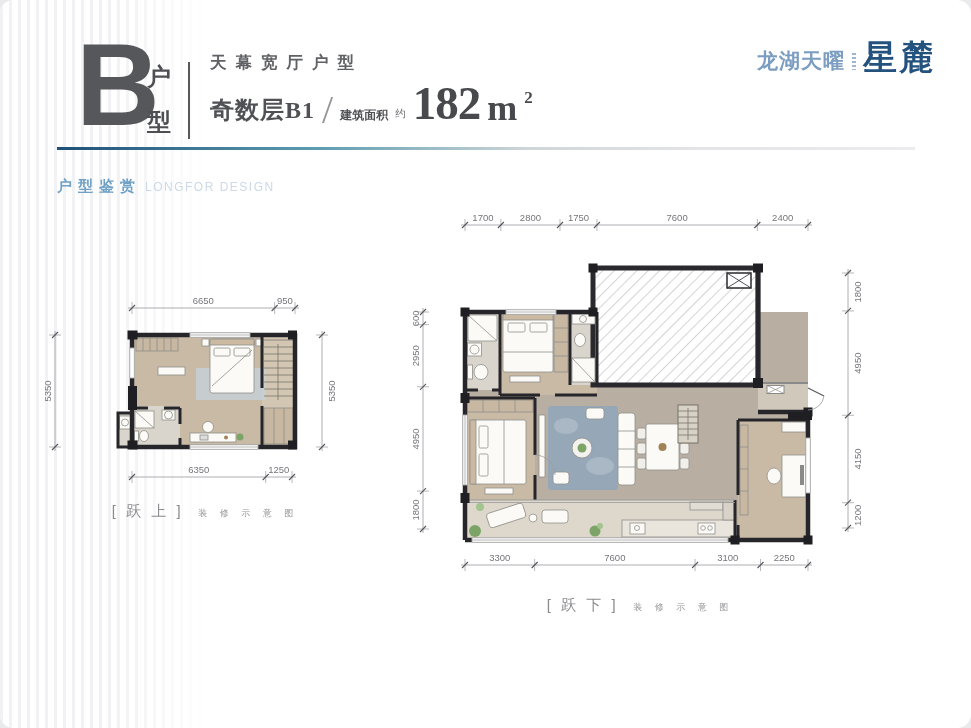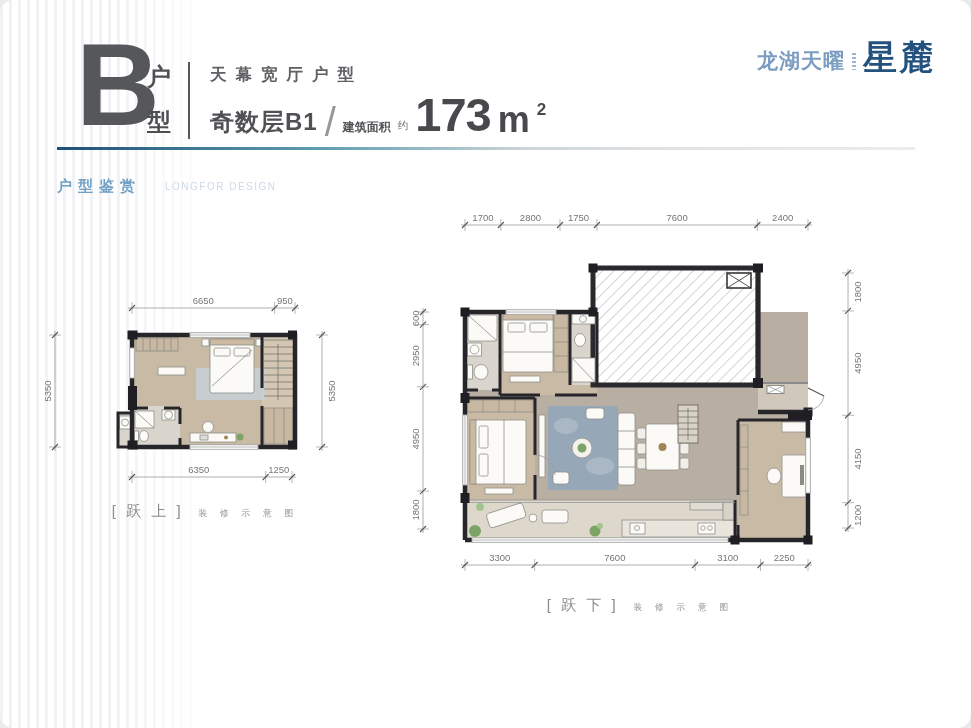--- a/index.html
+++ b/index.html
@@ -8,39 +8,39 @@
   .canvas{position:relative;width:971px;height:728px;background:#fff;border-radius:14px;overflow:hidden;margin:0 auto;}
   .stripes{position:absolute;left:0;top:0;bottom:0;width:210px;
     background:repeating-linear-gradient(90deg,#f2f2f4 0 3px,#ffffff 3px 9px);
     -webkit-mask-image:linear-gradient(to right,#000 55%,transparent 100%);
     mask-image:linear-gradient(to right,#000 55%,transparent 100%);}
   .abs{position:absolute;}
   
   .big-letter{left:76px;top:30px;font-size:116px;line-height:.95;font-weight:700;color:#56575b;}
   .unit-type{left:147px;top:61px;display:flex;flex-direction:column;gap:13px;font-size:24px;font-weight:600;color:#4e4f53;}
   .vdivider{left:188px;top:62px;width:2px;height:77px;background:#56575b;}
-  .title-block{left:210px;top:64px;}
+  .title-block{left:210px;top:52px;}
   .tagline{font-size:16.5px;letter-spacing:9px;font-weight:600;color:#606165;}
-  .spec-row{margin-top:11px;display:flex;align-items:flex-end;gap:7px;}
+  .spec-row{margin-top:11px;display:flex;align-items:flex-end;gap:7px;font-family:Liberation Serif, serif;}
   .floor-label{font-size:24px;font-weight:600;color:#505155;letter-spacing:1px;line-height:1;}
   .slash{font-size:40px;font-weight:200;color:#97979b;line-height:.75;transform:translateY(3px);}
   .area-stack{display:flex;flex-direction:row;font-size:12px;line-height:14px;font-weight:600;color:#505155;}
   .approx{font-size:10.5px;color:#6d6e72;padding-bottom:1px;}
   .area-value{font-size:47px;font-weight:700;color:#48494d;line-height:.78;letter-spacing:-1px;}
   .area-unit{font-size:36px;font-weight:700;color:#48494d;line-height:.78;}
   .area-sup{font-size:17px;font-weight:700;color:#48494d;transform:translateY(-14px);display:inline-block;}
   .logo{right:36px;top:40px;display:flex;align-items:center;gap:7px;}
   .logo .brand{font-size:21px;font-weight:700;color:var(--logo-light,#7b9dc1);letter-spacing:1px;margin-top:7px;}
   .logo .seal{width:4px;height:17px;margin-top:8px;background:repeating-linear-gradient(180deg,var(--logo-light,#7b9dc1) 0 2px,transparent 2px 4px);opacity:.75;}
   .logo .product{font-size:34px;font-weight:800;color:var(--logo-dark,#24527e);letter-spacing:2px;line-height:1;font-family:Liberation Serif, serif;}
   .rule{left:57px;top:147px;width:858px;height:2.5px;
     background:linear-gradient(to right,var(--rule-start,#1f5078),var(--rule-mid,#5b9cb0) 30%,#cfd6d8 55%,#e4e4e6 75%,#ececee);}
   .section{left:57px;top:177px;display:flex;align-items:center;}
   .section-title{font-size:15px;letter-spacing:6px;font-weight:600;color:var(--title-blue,#6fa0c6);}
-  .section-sub{font-size:10px;letter-spacing:1.5px;color:#ccd9e6;margin-left:24px;}
+  .section-sub{font-size:12px;letter-spacing:1.5px;color:#ccd9e6;margin-left:4px;}
   
   .plan-label{text-align:center;white-space:nowrap;}
   .plan-label .bracket{font-size:15px;color:#8b8b90;letter-spacing:3px;}
   .plan-label .cap{font-size:9px;color:#97979c;letter-spacing:5px;margin-left:10px;}
   .plan-label.upper{left:40px;top:502px;width:330px;}
   .plan-label.lower{left:480px;top:596px;width:320px;}
   svg text{font-family:"Liberation Sans","DejaVu Sans",sans-serif;}
 </style>
 </head>
 <body>
@@ -57,21 +57,21 @@
   <div class="abs title-block">
     <div class="tagline">天幕宽厅户型</div>
     <div class="spec-row">
       <span class="floor-label">奇数层B1</span>
       <span class="slash">/</span>
       <span class="area-stack">
         <span>建筑</span>
         <span>面积</span>
       </span>
       <span class="approx">约</span>
-      <span class="area-value">173</span>
+      <span class="area-value">182</span>
       <span class="area-unit">m</span>
       <span class="area-sup">2</span>
     </div>
   </div>
   <div class="abs logo">
     <span class="brand">龙湖天曜</span>
     <span class="seal"></span>
     <span class="product">星麓</span>
   </div>
   <div class="abs rule"></div>

